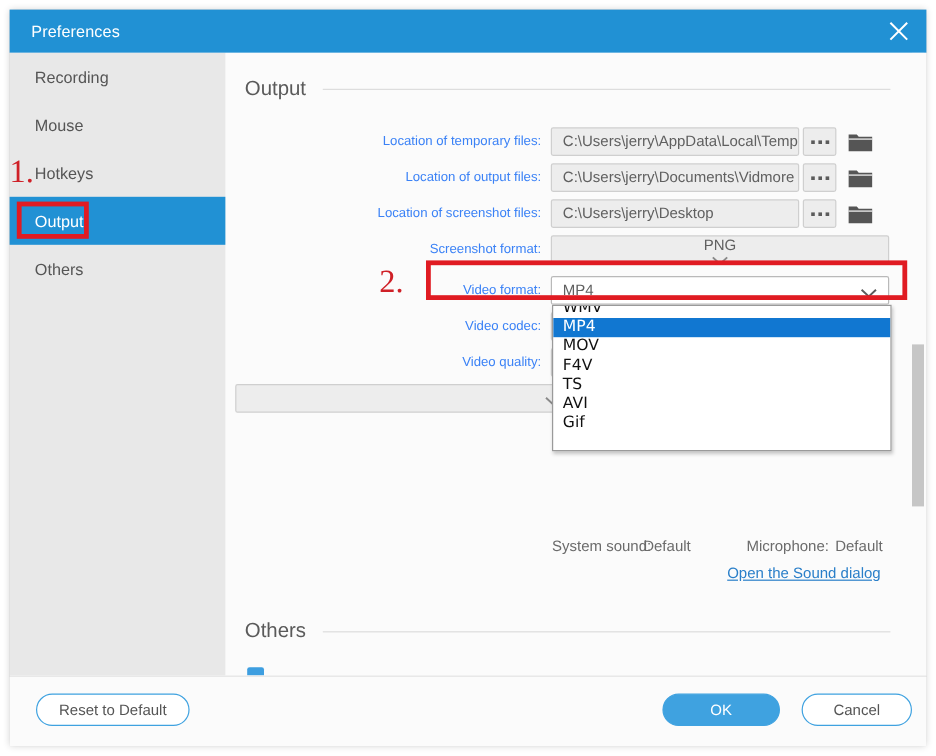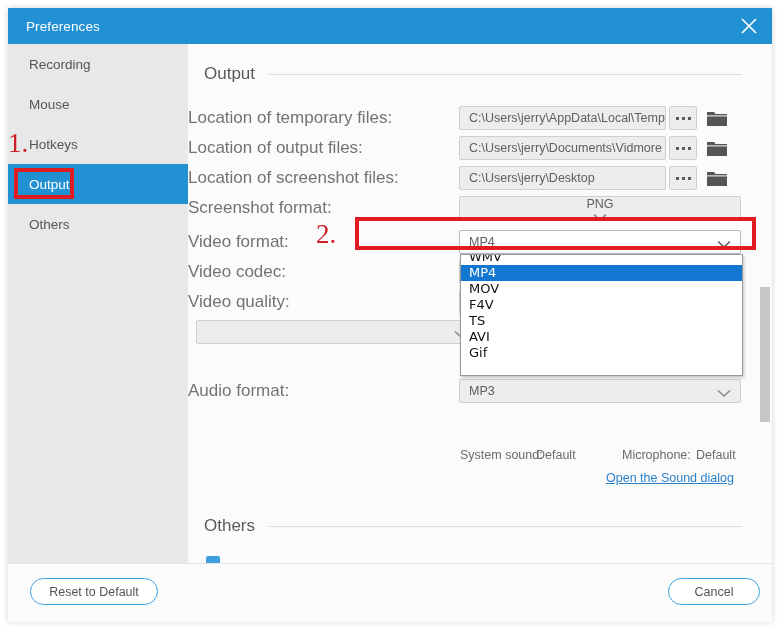--- a/index.html
+++ b/index.html
@@ -110,22 +110,23 @@
 
   
   .row {
     position: absolute;
     display: flex;
     align-items: center;
     height: 24px;
     left: 0;
   }
   .row .lbl {
-    font-size: 17px;
-    color: #737373;
+    font-size: 11px;
+    color: #3b82f6;
+    text-align: right;
     white-space: nowrap;
   }
 
   .field {
     height: 24px;
     background: #ededed;
     border: 1px solid #cfcfcf;
     border-radius: 2px;
     display: flex;
     align-items: center;
@@ -444,31 +445,20 @@
       <span class="field dropdown" style="width:282px; margin-left:8px;">
         <span></span>
         <span class="chev">
           <svg width="14" height="9" viewBox="0 0 14 9" aria-hidden="true">
             <path d="M1 1.5 L7 7 L13 1.5" stroke="#8a8a8a" stroke-width="1.6" fill="none"></path>
           </svg>
         </span>
       </span>
     </div>
 
-    <div class="row" style="top:335px; left:0; width:560px;">
-      <span class="lbl" style="width:263px;">Audio format:</span>
-      <span class="field dropdown" style="width:282px; margin-left:8px;">
-        <span>MP3</span>
-        <span class="chev">
-          <svg width="14" height="9" viewBox="0 0 14 9" aria-hidden="true">
-            <path d="M1 1.5 L7 7 L13 1.5" stroke="#8a8a8a" stroke-width="1.6" fill="none"></path>
-          </svg>
-        </span>
-      </span>
-    </div>
 
 
     <span class="static-pair" style="left:272px; top:404px;">System sound:</span>
     <span class="static-pair" style="left:348px; top:404px;">Default</span>
     <span class="static-pair" style="left:434px; top:404px;">Microphone:</span>
     <span class="static-pair" style="left:508px; top:404px;">Default</span>
 
     <span class="sound-link" style="left:418px; top:427px;">Open the Sound dialog</span>
 
     <div class="section-head" style="top:472px;">
@@ -490,20 +480,21 @@
       </div>
     </div>
 
     <div class="sb-track">
       <div class="sb-thumb" style="top:243px; height:135px;"></div>
     </div>
   </div>
 
   <div class="footer">
     <div class="btn" style="left:22px; top:14px; width:128px;">Reset to Default</div>
+    <div class="btn primary" style="left:544px; top:14px; width:98px;">OK</div>
     <div class="btn" style="left:660px; top:14px; width:92px;">Cancel</div>
   </div>
 
   <div class="ann-num" style="left:8px; top:130px;">1.</div>
   <div class="ann-box" style="left:14px; top:168px; width:60px; height:31px;"></div>
 
   <div class="ann-num" style="left:316px; top:221px;">2.</div>
   <div class="ann-box" style="left:355px; top:217px; width:401px; height:33px;"></div>
 
   <div class="outer-shadow"></div>

